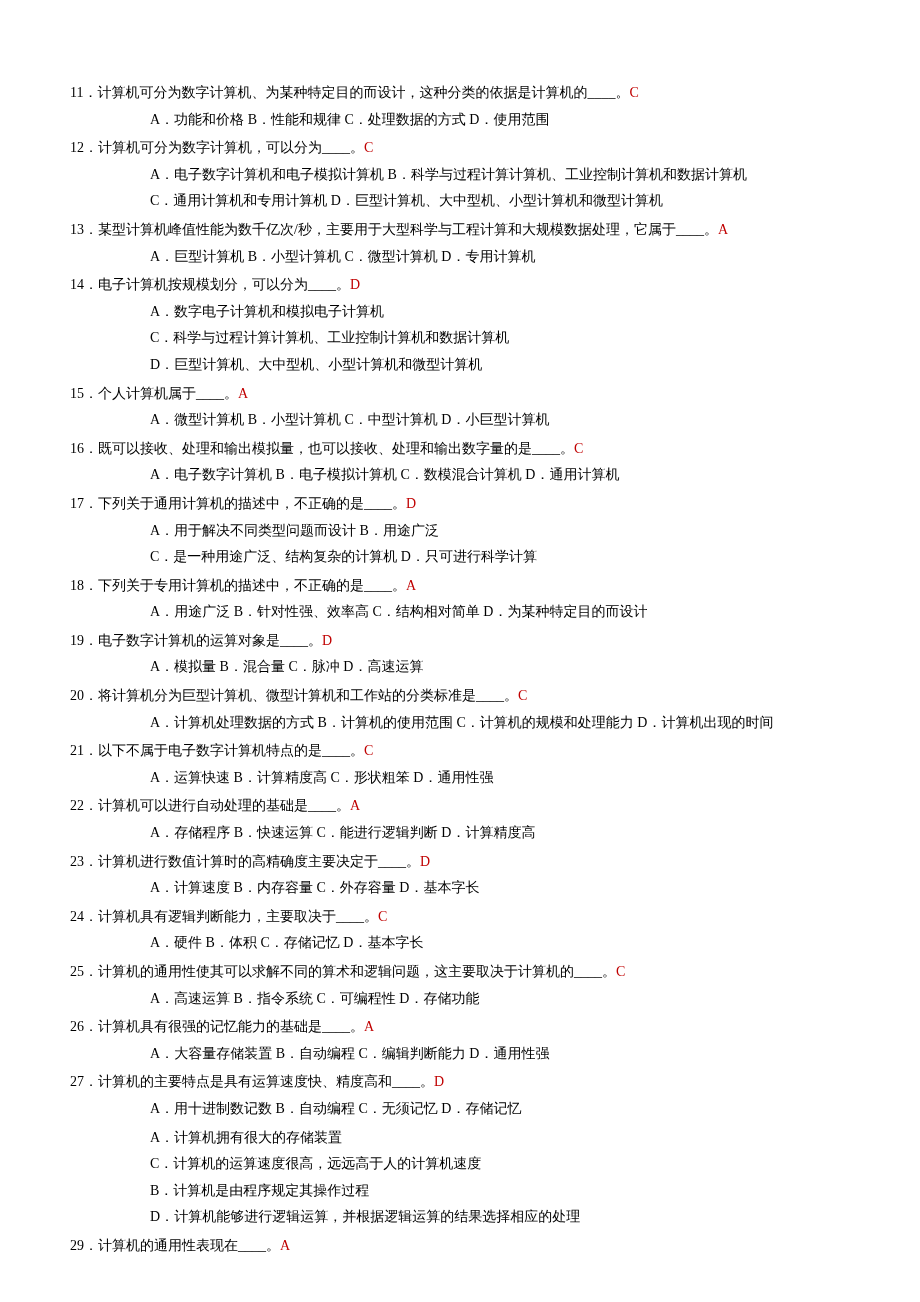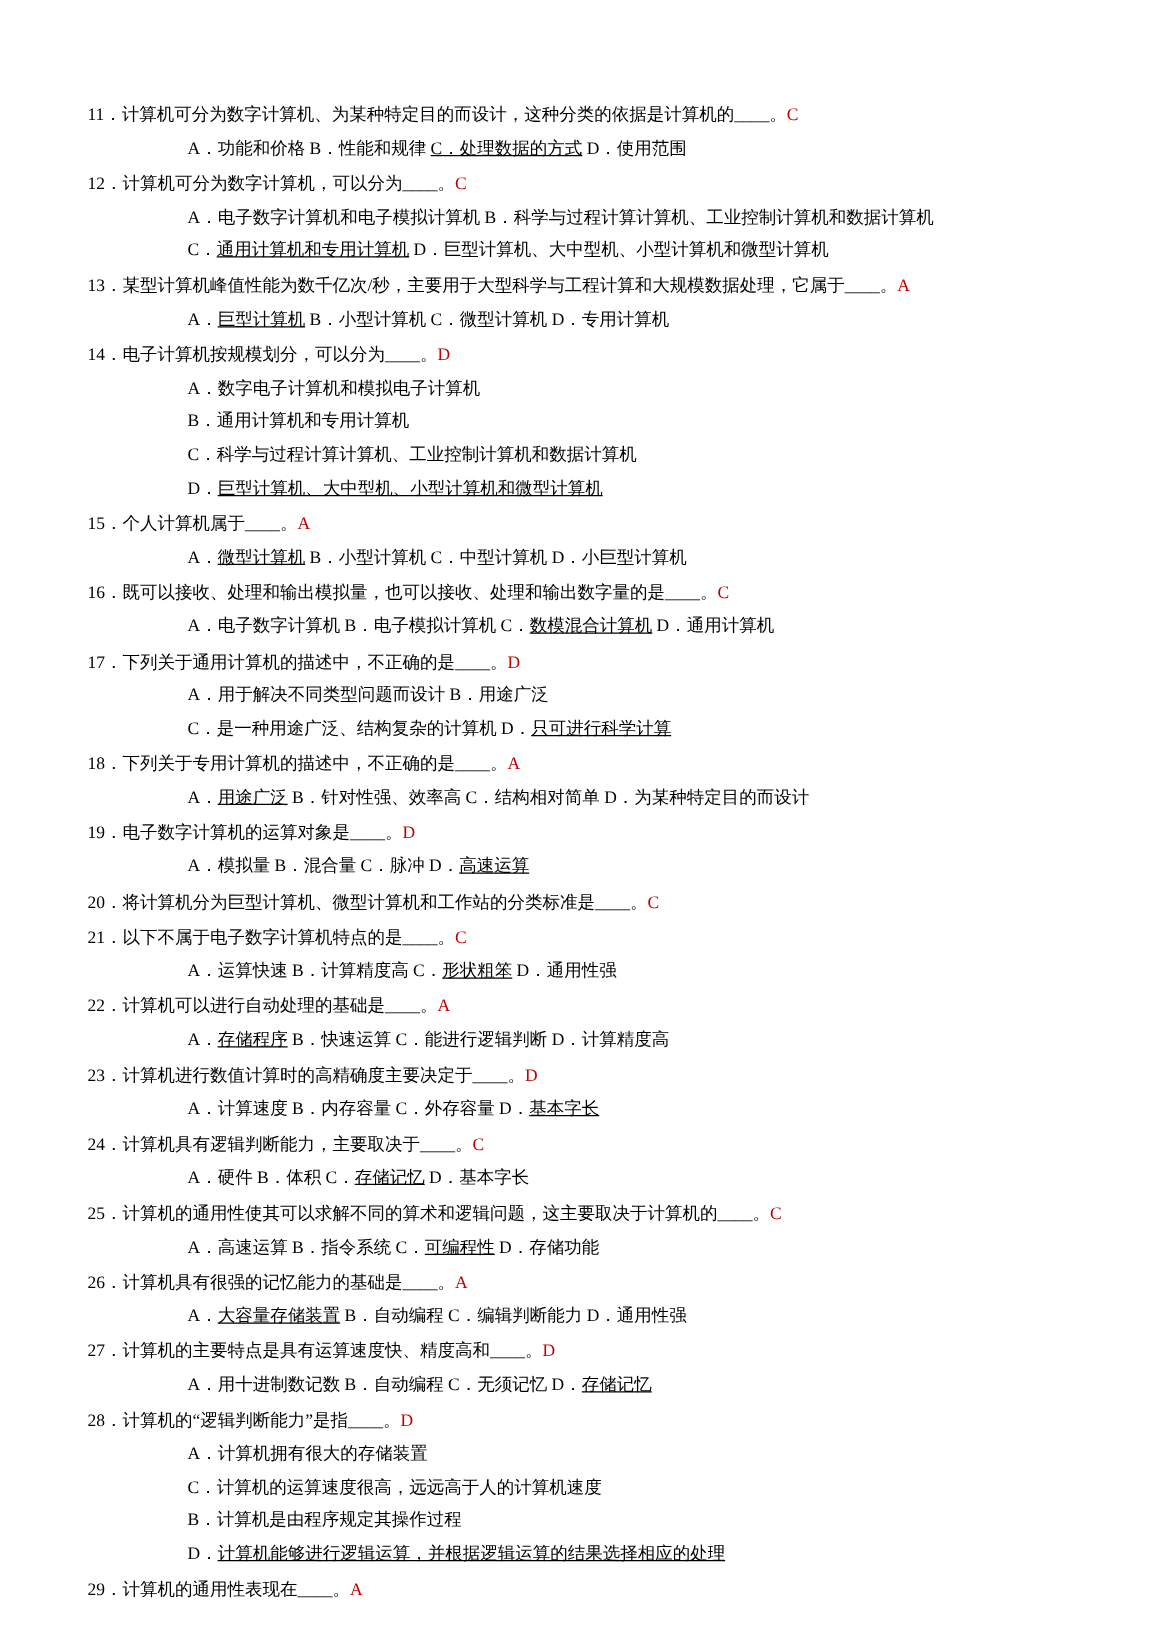--- a/index.html
+++ b/index.html
@@ -11,21 +11,21 @@
     margin: 0;
     padding: 80px 70px 40px 70px;
     width: 920px;
     box-sizing: border-box;
   }
   .q-block { margin-bottom: 2px; }
   .q-stem { }
   .answer { color: #c00000; font-weight: normal; }
   .opts { padding-left: 80px; }
   .opt-line { }
-  .underline { text-decoration: underline; }
+  .underline { }
 </style>
 </head>
 <body>
 
 <div id="content">
     <div class="q-block">
       <div class="q-stem"><span>11．</span><span>计算机可分为数字计算机、为某种特定目的而设计，这种分类的依据是计算机的____。</span><span class="answer">C</span></div>
       <div class="opts opt-line"><span>A．功能和价格</span><span>  B．性能和规律  </span><span class="underline">C．处理数据的方式</span><span>  D．使用范围</span></div>
     </div>
     <div class="q-block">
@@ -33,21 +33,20 @@
       <div class="opts opt-line"><span>A．电子数字计算机和电子模拟计算机  B．科学与过程计算计算机、工业控制计算机和数据计算机</span></div>
       <div class="opts opt-line"><span>C．</span><span class="underline">通用计算机和专用计算机</span><span>  D．巨型计算机、大中型机、小型计算机和微型计算机</span></div>
     </div>
     <div class="q-block">
       <div class="q-stem"><span>13．</span><span>某型计算机峰值性能为数千亿次/秒，主要用于大型科学与工程计算和大规模数据处理，它属于____。</span><span class="answer">A</span></div>
       <div class="opts opt-line"><span>A．</span><span class="underline">巨型计算机</span><span>  B．小型计算机  C．微型计算机  D．专用计算机</span></div>
     </div>
     <div class="q-block">
       <div class="q-stem"><span>14．</span><span>电子计算机按规模划分，可以分为____。</span><span class="answer">D</span></div>
       <div class="opts opt-line"><span>A．数字电子计算机和模拟电子计算机</span></div>
-      <div class="opts opt-line"><span>B．通用计算机和专用计算机</span></div>
       <div class="opts opt-line"><span>C．科学与过程计算计算机、工业控制计算机和数据计算机</span></div>
       <div class="opts opt-line"><span>D．</span><span class="underline">巨型计算机、大中型机、小型计算机和微型计算机</span></div>
     </div>
     <div class="q-block">
       <div class="q-stem"><span>15．</span><span>个人计算机属于____。</span><span class="answer">A</span></div>
       <div class="opts opt-line"><span>A．</span><span class="underline">微型计算机</span><span>  B．小型计算机  C．中型计算机  D．小巨型计算机</span></div>
     </div>
     <div class="q-block">
       <div class="q-stem"><span>16．</span><span>既可以接收、处理和输出模拟量，也可以接收、处理和输出数字量的是____。</span><span class="answer">C</span></div>
       <div class="opts opt-line"><span>A．电子数字计算机  B．电子模拟计算机  C．</span><span class="underline">数模混合计算机</span><span>  D．通用计算机</span></div>
@@ -60,20 +59,21 @@
     <div class="q-block">
       <div class="q-stem"><span>18．</span><span>下列关于专用计算机的描述中，不正确的是____。</span><span class="answer">A</span></div>
       <div class="opts opt-line"><span>A．</span><span class="underline">用途广泛</span><span>  B．针对性强、效率高  C．结构相对简单  D．为某种特定目的而设计</span></div>
     </div>
     <div class="q-block">
       <div class="q-stem"><span>19．</span><span>电子数字计算机的运算对象是____。</span><span class="answer">D</span></div>
       <div class="opts opt-line"><span>A．模拟量  B．混合量  C．脉冲  D．</span><span class="underline">高速运算</span></div>
     </div>
     <div class="q-block">
       <div class="q-stem"><span>20．</span><span>将计算机分为巨型计算机、微型计算机和工作站的分类标准是____。</span><span class="answer">C</span></div>
+      <div class="opts opt-line"><span>A．计算机处理数据的方式  B．计算机的使用范围  C．</span><span class="underline">计算机的规模和处理能力</span><span>  D．计算机出现的时间</span></div>
     </div>
     <div class="q-block">
       <div class="q-stem"><span>21．</span><span>以下不属于电子数字计算机特点的是____。</span><span class="answer">C</span></div>
       <div class="opts opt-line"><span>A．运算快速  B．计算精度高  C．</span><span class="underline">形状粗笨</span><span>  D．通用性强</span></div>
     </div>
     <div class="q-block">
       <div class="q-stem"><span>22．</span><span>计算机可以进行自动处理的基础是____。</span><span class="answer">A</span></div>
       <div class="opts opt-line"><span>A．</span><span class="underline">存储程序</span><span>  B．快速运算  C．能进行逻辑判断  D．计算精度高</span></div>
     </div>
     <div class="q-block">
@@ -90,21 +90,20 @@
     </div>
     <div class="q-block">
       <div class="q-stem"><span>26．</span><span>计算机具有很强的记忆能力的基础是____。</span><span class="answer">A</span></div>
       <div class="opts opt-line"><span>A．</span><span class="underline">大容量存储装置</span><span>  B．自动编程  C．编辑判断能力  D．通用性强</span></div>
     </div>
     <div class="q-block">
       <div class="q-stem"><span>27．</span><span>计算机的主要特点是具有运算速度快、精度高和____。</span><span class="answer">D</span></div>
       <div class="opts opt-line"><span>A．用十进制数记数  B．自动编程  C．无须记忆  D．</span><span class="underline">存储记忆</span></div>
     </div>
     <div class="q-block">
-      <div class="q-stem"><span>28．</span><span>计算机的“逻辑判断能力”是指____。</span><span class="answer">D</span></div>
       <div class="opts opt-line"><span>A．计算机拥有很大的存储装置</span></div>
       <div class="opts opt-line"><span>C．计算机的运算速度很高，远远高于人的计算机速度</span></div>
       <div class="opts opt-line"><span>B．计算机是由程序规定其操作过程</span></div>
       <div class="opts opt-line"><span>D．</span><span class="underline">计算机能够进行逻辑运算，并根据逻辑运算的结果选择相应的处理</span></div>
     </div>
     <div class="q-block">
       <div class="q-stem"><span>29．</span><span>计算机的通用性表现在____。</span><span class="answer">A</span></div>
     </div>
   </div>
 

